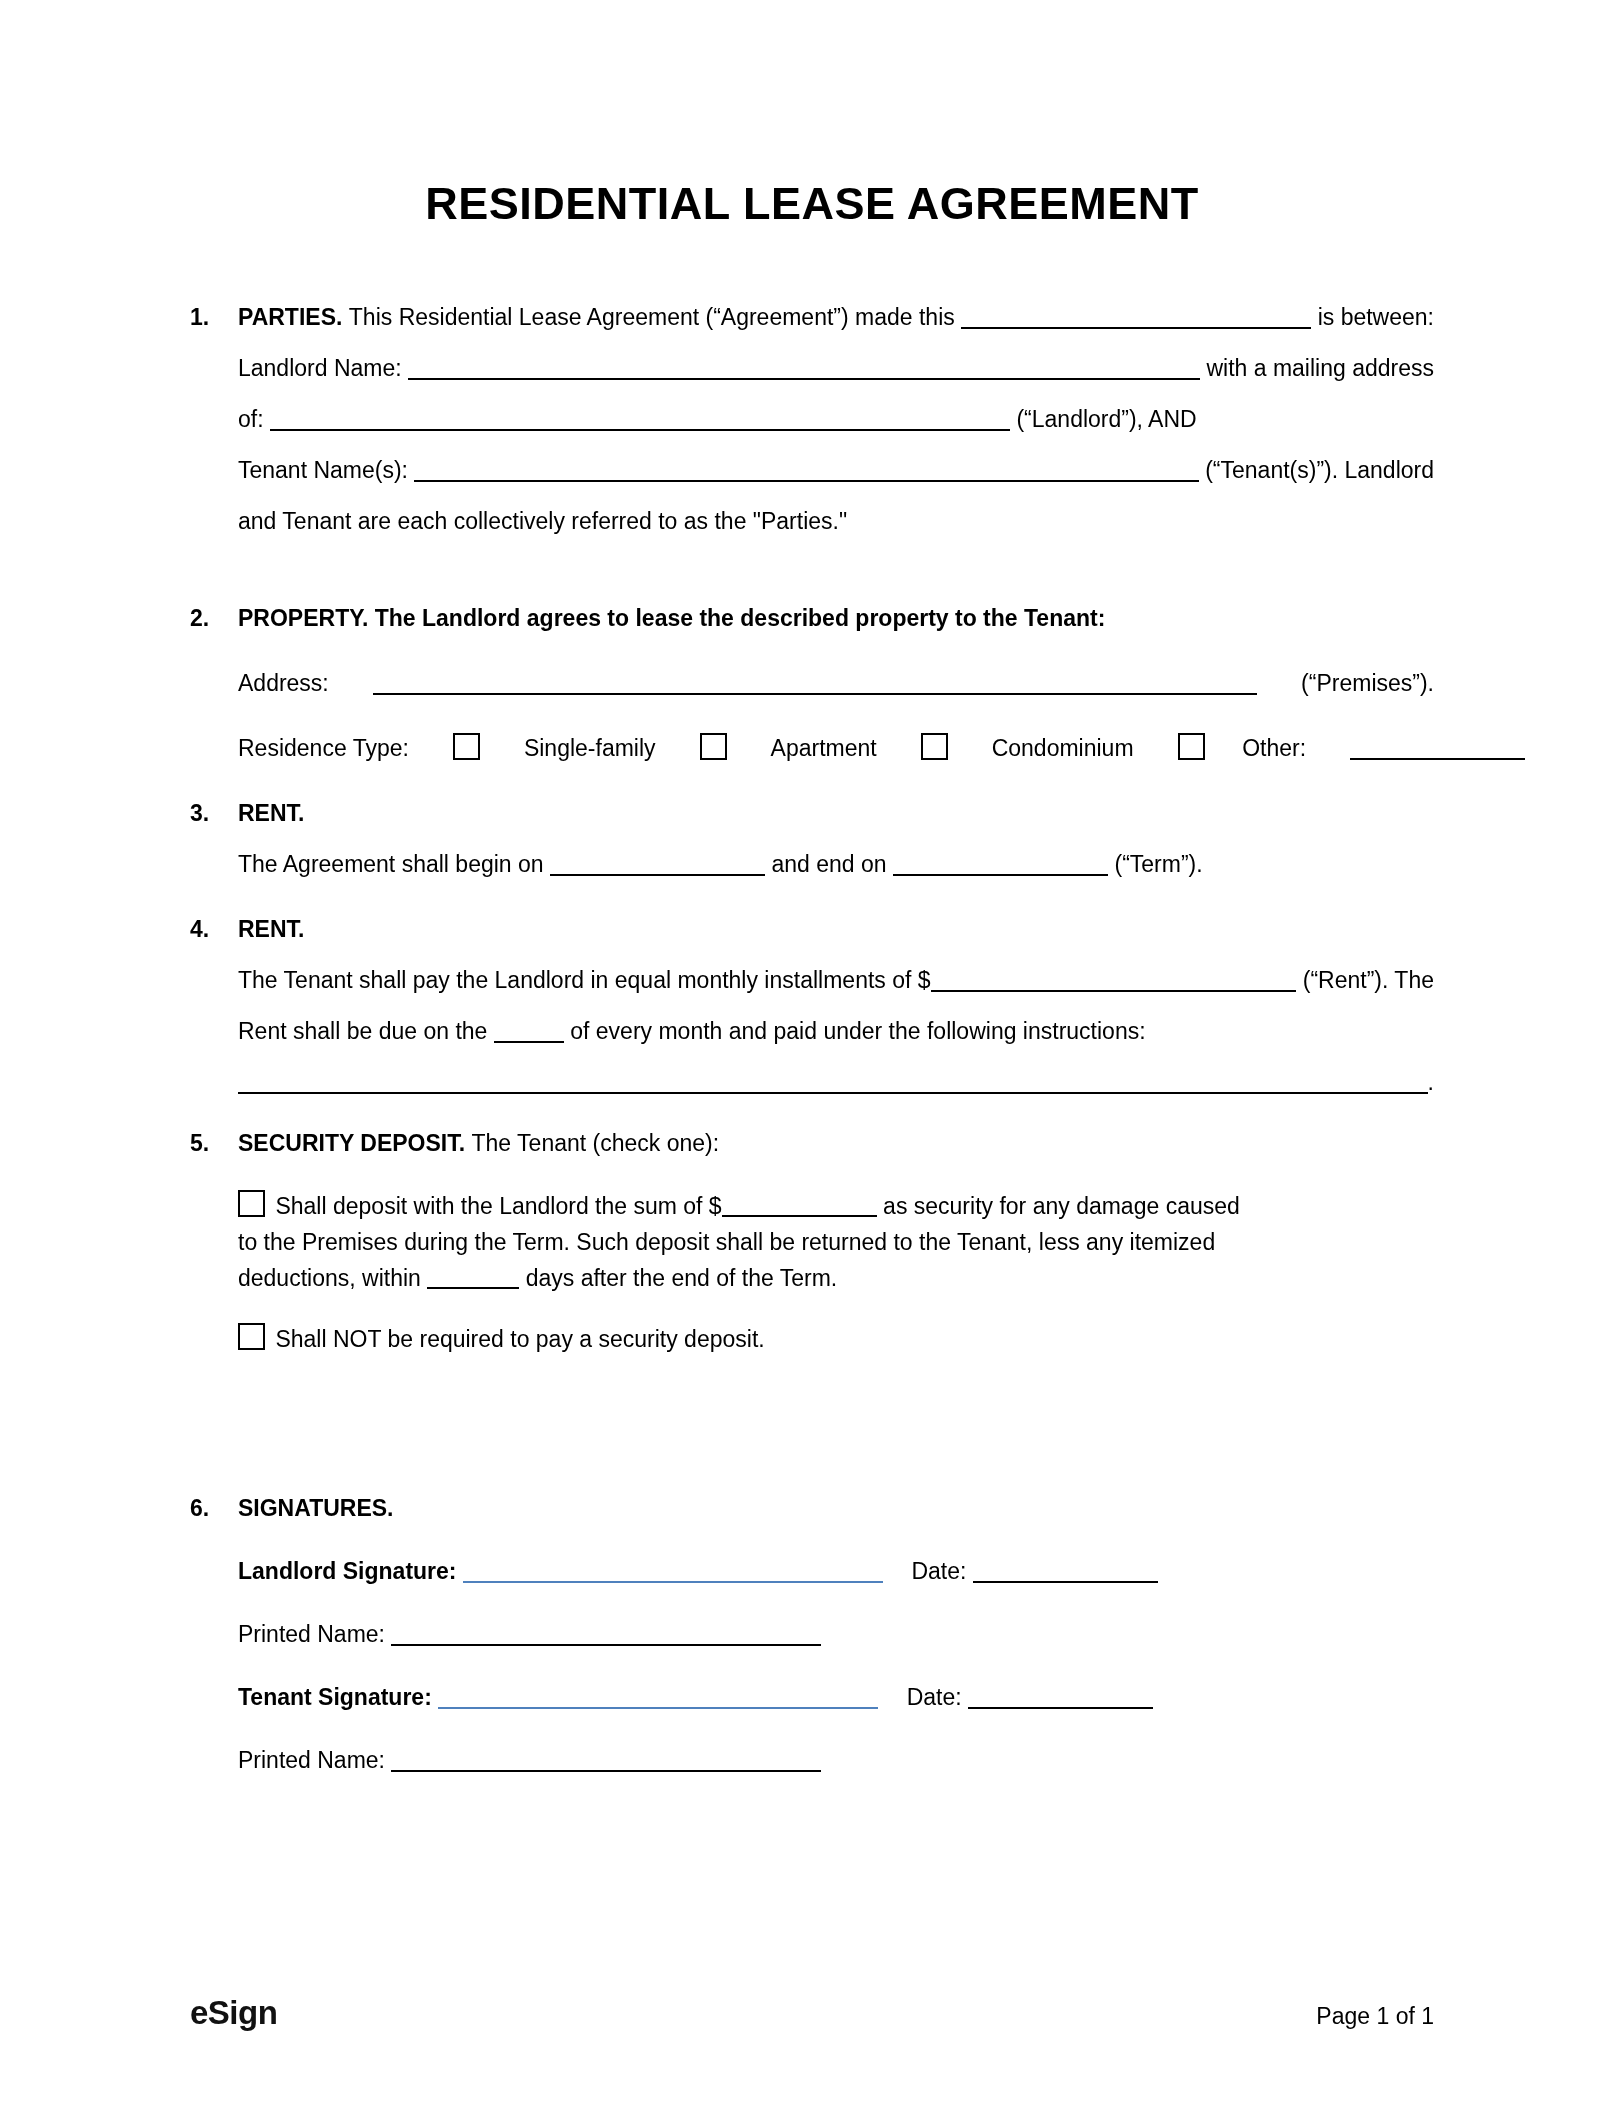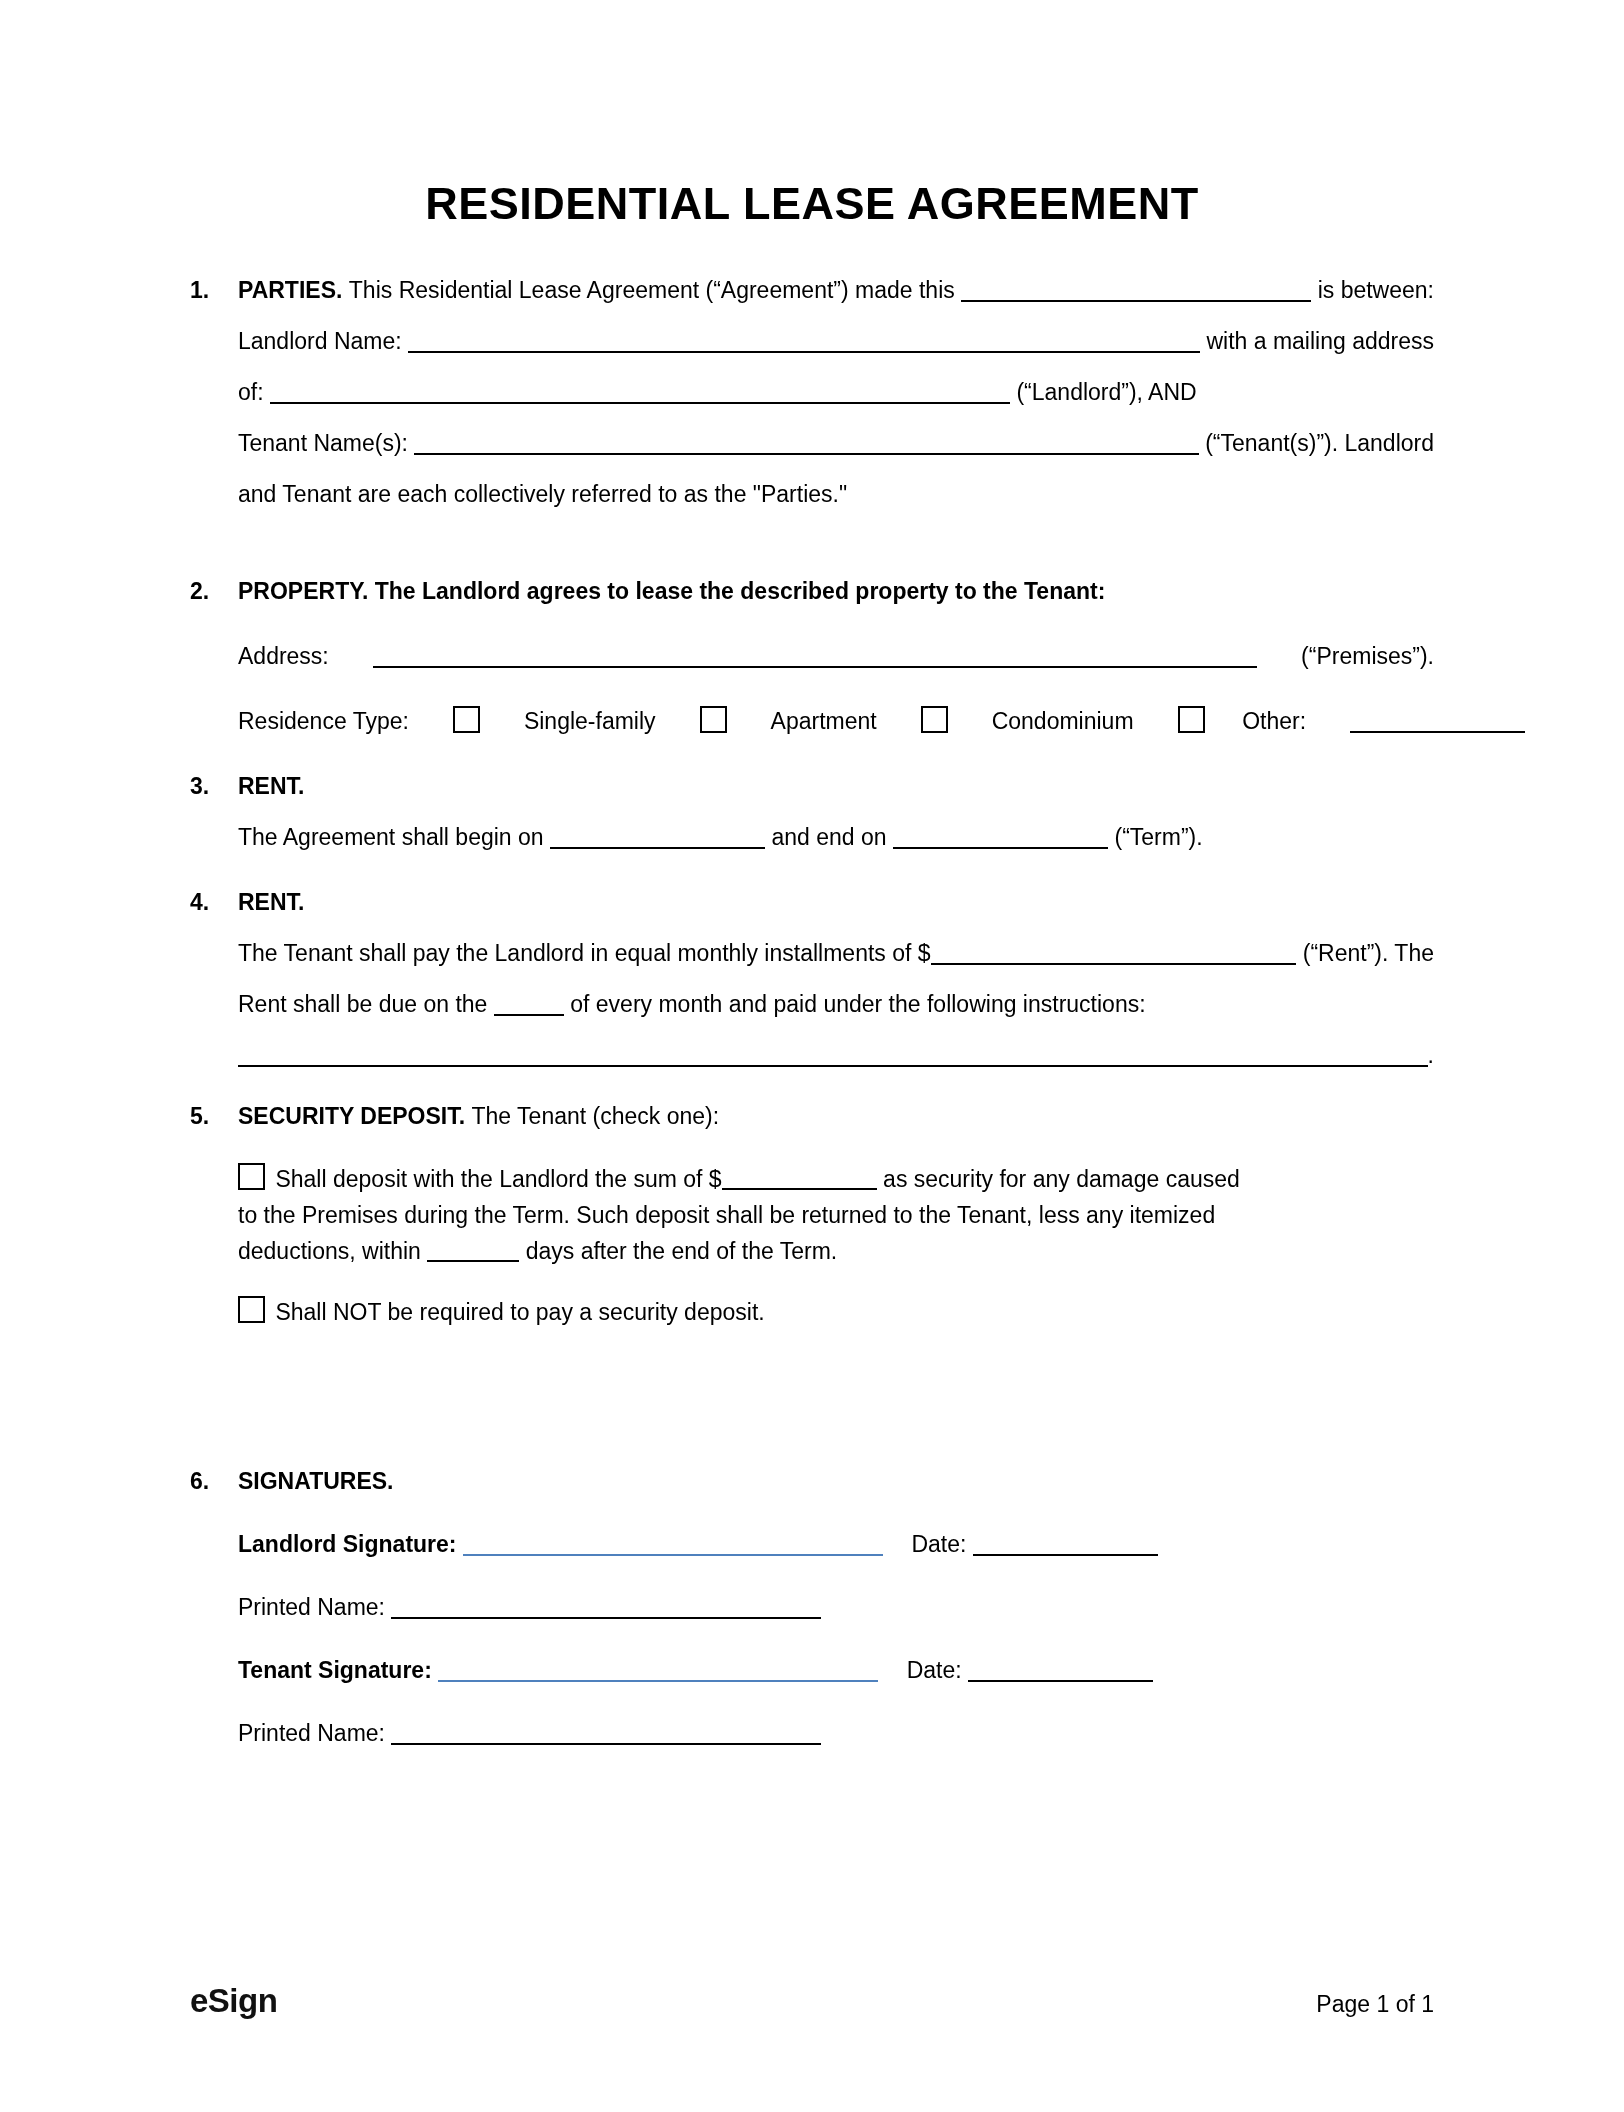--- a/index.html
+++ b/index.html
@@ -13,21 +13,21 @@
     height:2112px;
     box-sizing:border-box;
     padding:178px 190px 0 190px;
     background:#ffffff;
     color:var(--ink);
     font-family:"Liberation Sans","DejaVu Sans",sans-serif;
     font-size:23px;
     overflow:hidden;
   }
   .title{
-    margin:0 0 35px 0;
+    margin:0 0 62px 0;
     text-align:center;
     font-size:45px;
     font-weight:bold;
     letter-spacing:0.5px;
   }
   .sec{position:relative;padding-left:48px;}
   .num{
     position:absolute;left:0;top:0;
     font-weight:bold;line-height:51px;
   }
@@ -70,21 +70,21 @@
     line-height:36px;
   }
   .deposit-opt1{margin-top:18px;}
   .deposit-opt2{margin-top:24px;text-align:right;}
   .pline .checkbox{transform:translateY(3px);margin-right:4px;}
   .sec-signatures{margin-top:126px;}
   .sig-row{margin-top:12px;}
   .blank.blue{border-bottom-color:var(--blue);margin-right:22px;}
   .footer{
     position:absolute;
-    left:190px;right:190px;bottom:92px;
+    left:190px;right:190px;bottom:80px;
     display:flex;
     justify-content:space-between;
     align-items:baseline;
   }
   .brand{font-weight:bold;font-size:33px;color:#111;letter-spacing:-0.5px;}
   .pagenum{font-size:23px;}
 </style>
 </head>
 <body>
 

